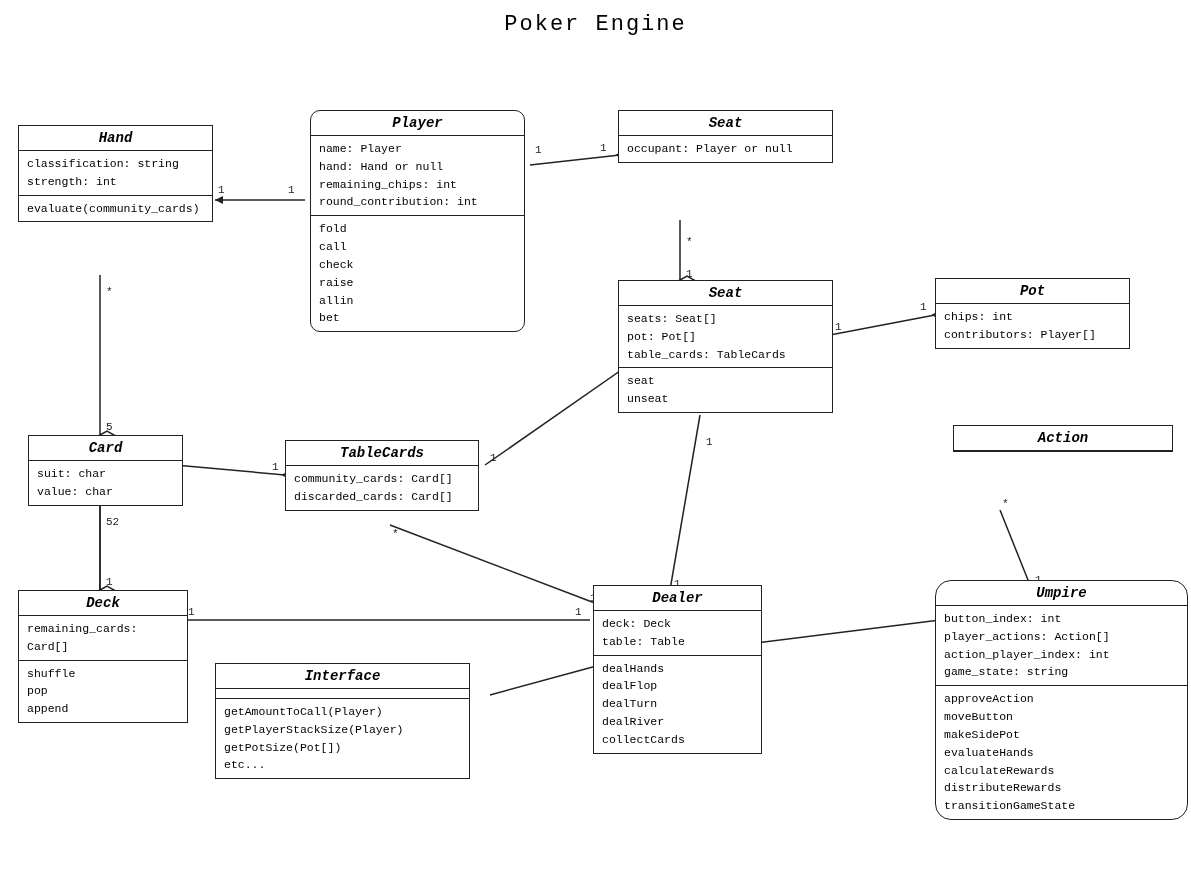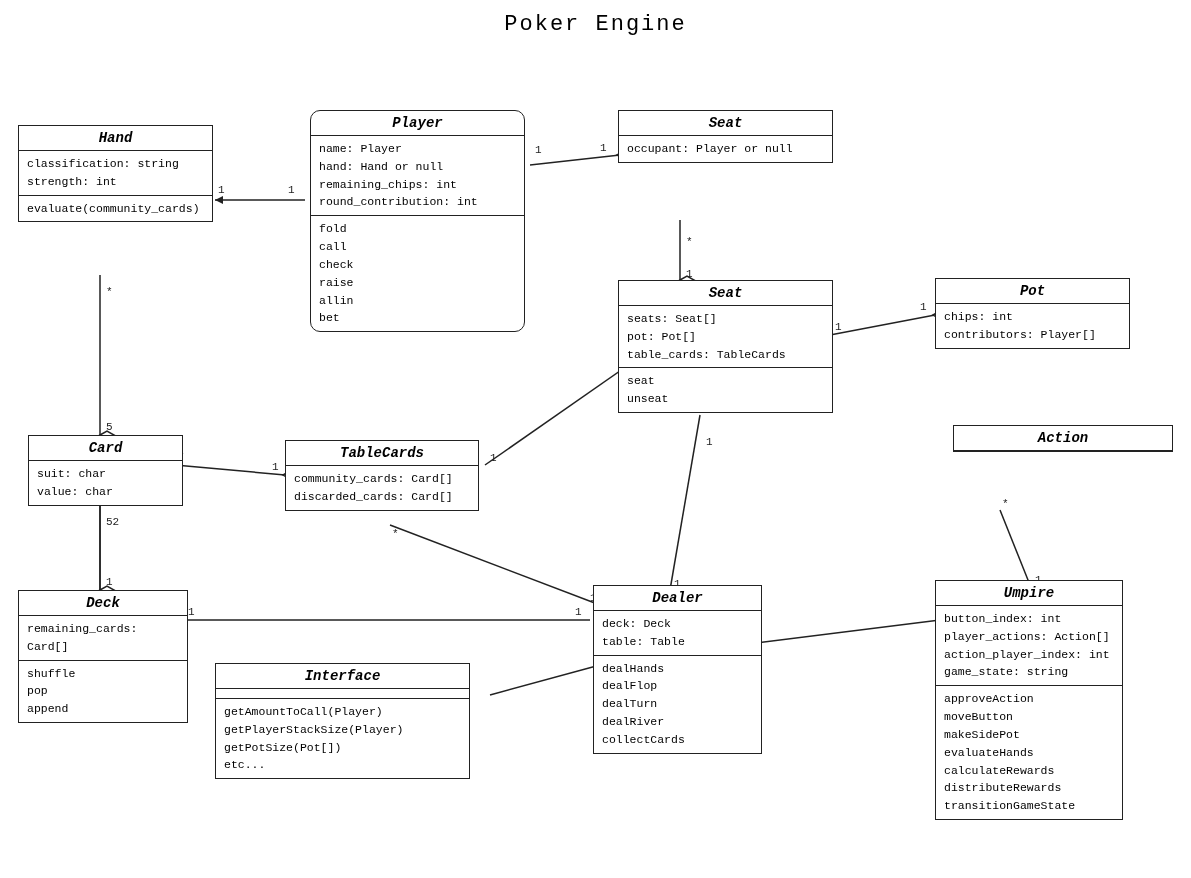--- a/index.html
+++ b/index.html
@@ -239,21 +239,21 @@
   </div>
 
   <div class="uml-box" style="left:215px; top:618px; width:255px;">
     <div class="box-title">Interface</div>
     <div class="box-section" style="min-height:10px;"></div>
     <div class="box-section">
       getAmountToCall(Player)<br>getPlayerStackSize(Player)<br>getPotSize(Pot[])<br>etc...
     </div>
   </div>
 
-  <div class="uml-box" style="left:935px; top:535px; width:188px;">
+  <div class="uml-box" style="left:935px; top:535px; width:253px;border-radius:16px;">
     <div class="box-title">Umpire</div>
     <div class="box-section">
       button_index: int<br>player_actions: Action[]<br>action_player_index: int<br>game_state: string
     </div>
     <div class="box-section">
       approveAction<br>moveButton<br>makeSidePot<br>evaluateHands<br>calculateRewards<br>distributeRewards<br>transitionGameState
     </div>
   </div>
 
 </div>

